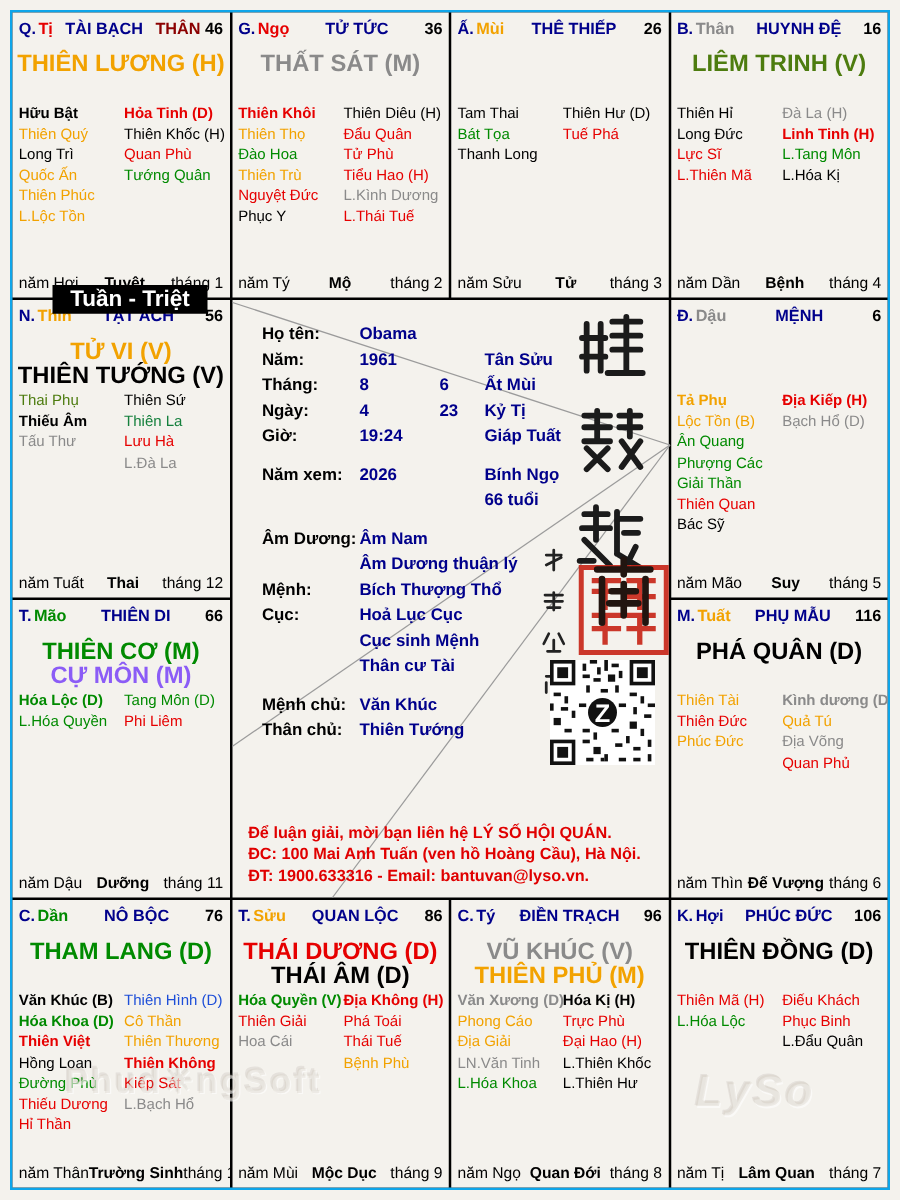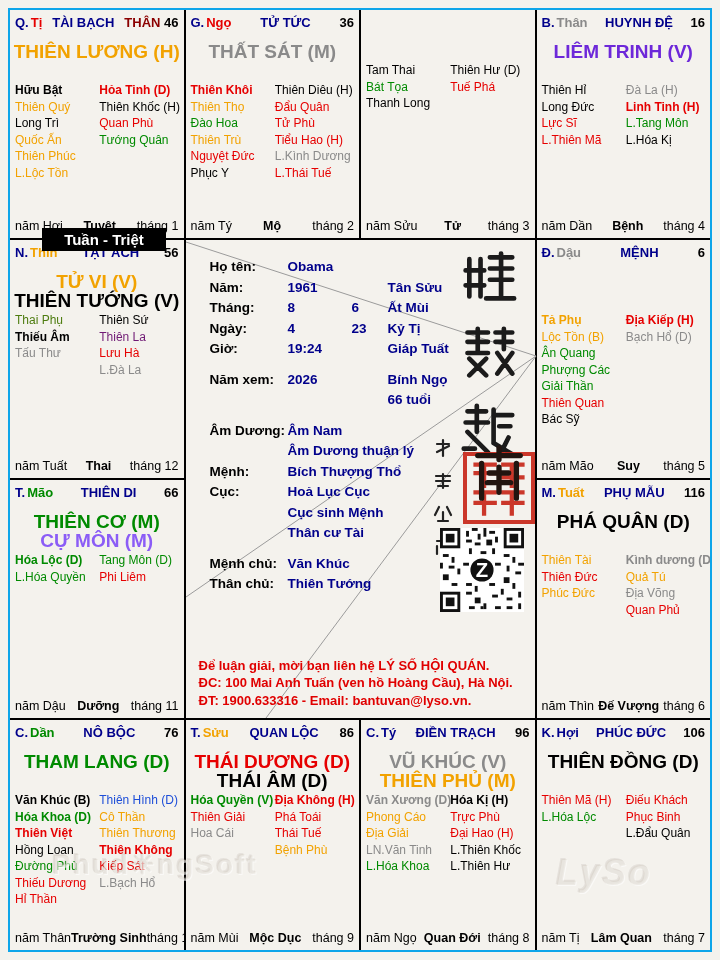--- a/index.html
+++ b/index.html
@@ -31,21 +31,21 @@
   .igap{height:10px;}
   .contact{position:absolute;left:13px;bottom:9px;font-size:13px;line-height:17.5px;font-weight:bold;white-space:nowrap;z-index:3;}
   .bigcol{position:absolute;left:274px;top:8px;width:56px;}
   .bigcol svg{display:block;margin:0 0 21px 0;}
   .char4{position:absolute;left:284px;top:204px;z-index:3;}
   .seal{position:absolute;left:277px;top:212px;width:72px;height:72px;border:4px solid #c8281a;box-sizing:border-box;opacity:.92;z-index:2;}
   .smallcol{position:absolute;left:247px;top:198px;width:22px;}
   .smallcol svg{display:block;margin:0 0 13px 0;}
   .qr{position:absolute;left:254px;top:288px;width:84px;height:84px;z-index:3;}
   .badge{position:absolute;left:42px;top:228px;width:124px;height:23px;z-index:6;text-align:center;
-    font-size:15px;font-weight:bold;line-height:23px;}
+    font-size:18px;font-weight:bold;line-height:23px;}
   svg{overflow:visible;}
 </style>
 </head>
 <body>
 
 <div class="watermark" id="wm-left">Phud☀ngSoft</div>
 <div class="watermark" id="wm-right">LySo</div>
 
 <div class="board">
   <div class="cell" style="grid-area: 1 / 1;">
@@ -106,20 +106,25 @@
           <div class="star" style="color:#e60000">L.Thái Tuế</div>
         </div>
       </div>
       <div class="cfoot">
         <span>năm Tý</span>
         <span class="stage">Mộ</span>
         <span>tháng 2</span>
       </div>
     </div>
   <div class="cell" style="grid-area: 1 / 3;">
+      <div class="chead">
+        <span><span style="color:#00008b">Ấ.</span><span class="chi" style="color:#f2a200">Mùi</span></span>
+        <span class="pal" style="color:#00008b">THÊ THIẾP</span>
+        <span class="pnum">26</span>
+      </div>
       <div class="titles"></div>
       <div class="stars">
         <div class="scol">
           <div class="star" style="color:#000000">Tam Thai</div>
           <div class="star" style="color:#008a00">Bát Tọa</div>
           <div class="star" style="color:#000000">Thanh Long</div>
         </div>
         <div class="scol">
           <div class="star" style="color:#000000">Thiên Hư (D)</div>
           <div class="star" style="color:#e60000">Tuế Phá</div>
@@ -131,21 +136,21 @@
         <span>tháng 3</span>
       </div>
     </div>
   <div class="cell" style="grid-area: 1 / 4;">
       <div class="chead">
         <span><span style="color:#00008b">B.</span><span class="chi" style="color:#8a8a8a">Thân</span></span>
         <span class="pal" style="color:#00008b">HUYNH ĐỆ</span>
         <span class="pnum">16</span>
       </div>
       <div class="titles">
-        <div style="color:#6d28d9">LIÊM TRINH (V)</div>
+        <div style="color:#4d7c0f">LIÊM TRINH (V)</div>
       </div>
       <div class="stars">
         <div class="scol">
           <div class="star" style="color:#000000">Thiên Hỉ</div>
           <div class="star" style="color:#000000">Long Đức</div>
           <div class="star" style="color:#e60000">Lực Sĩ</div>
           <div class="star" style="color:#e60000">L.Thiên Mã</div>
         </div>
         <div class="scol">
           <div class="star" style="color:#8a8a8a">Đà La (H)</div>
@@ -171,21 +176,21 @@
         <div style="color:#000000">THIÊN TƯỚNG (V)</div>
       </div>
       <div class="stars">
         <div class="scol">
           <div class="star" style="color:#4d7c0f">Thai Phụ</div>
           <div class="star b" style="color:#000000">Thiếu Âm</div>
           <div class="star" style="color:#8a8a8a">Tấu Thư</div>
         </div>
         <div class="scol">
           <div class="star" style="color:#000000">Thiên Sứ</div>
-          <div class="star" style="color:#701a75">Thiên La</div>
+          <div class="star" style="color:#15803d">Thiên La</div>
           <div class="star" style="color:#e60000">Lưu Hà</div>
           <div class="star" style="color:#8a8a8a">L.Đà La</div>
         </div>
       </div>
       <div class="cfoot">
         <span>năm Tuất</span>
         <span class="stage">Thai</span>
         <span>tháng 12</span>
       </div>
     </div>

